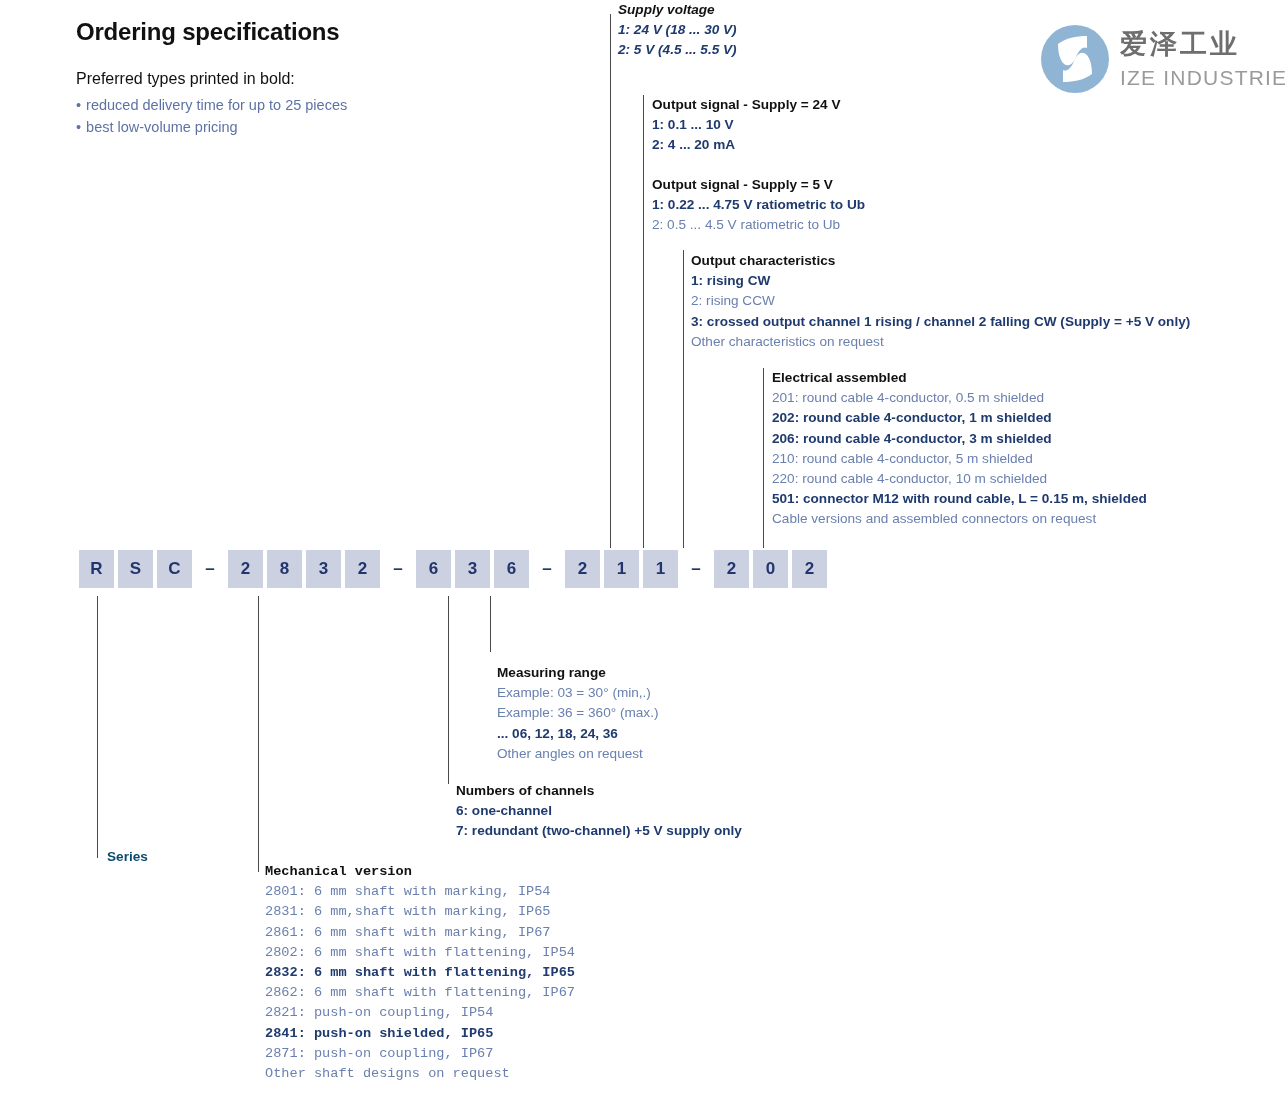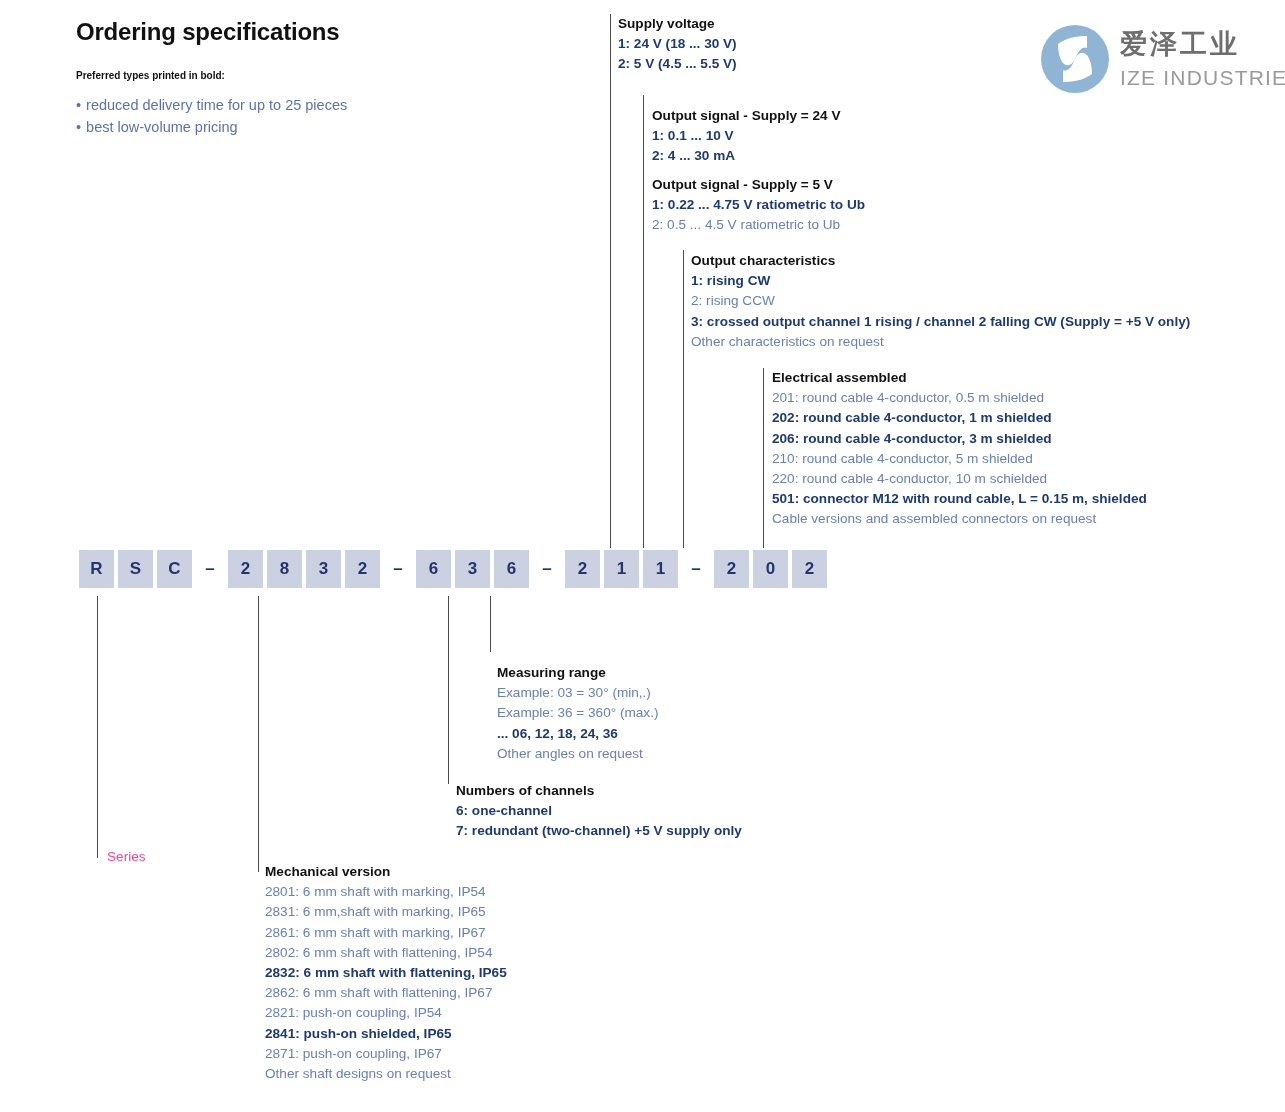--- a/index.html
+++ b/index.html
@@ -26,22 +26,22 @@
     top: 18px;
     font-size: 24px;
     font-weight: bold;
     color: #111111;
     letter-spacing: -0.2px;
   }
   #preferred-heading {
     position: absolute;
     left: 76px;
     top: 70px;
-    font-size: 10px;
-    font-weight: bold;
+    font-size: 16px;
+    font-weight: normal;
     color: #111111;
   }
   #bullet-list {
     position: absolute;
     left: 76px;
     top: 94px;
     font-size: 14.5px;
     color: #5d73a6;
     line-height: 22px;
   }
@@ -135,22 +135,22 @@
     font-weight: bold;
     display: flex;
     align-items: center;
     justify-content: center;
   }
 
   
   .under-label {
     position: absolute;
     font-size: 13.6px;
-    font-weight: normal;
-    color: #ec4899;
+    font-weight: bold;
+    color: #0c4a6e;
     white-space: nowrap;
   }
 </style>
 </head>
 <body>
 
 <div id="page">
 
   <div id="title">Ordering specifications</div>
   <div id="preferred-heading">Preferred types printed in bold:</div>
@@ -169,29 +169,29 @@
     </div>
     <div id="logo-cn">爱泽工业</div>
     <div id="logo-en">IZE INDUSTRIES</div>
   </div>
 
   <div class="vrule" style="left:610px; top:14px;  height:534px;"></div>
   <div class="vrule" style="left:643px; top:95px;  height:453px;"></div>
   <div class="vrule" style="left:683px; top:250px; height:298px;"></div>
   <div class="vrule" style="left:763px; top:368px; height:180px;"></div>
 
-  <div class="spec-block" id="blk-supply" style="left:618px; top:14px;">
+  <div class="spec-block" id="blk-supply" style="left:618px; top:0;font-style:italic;">
       <div class="head">Supply voltage</div>
       <div class="row b">1: 24 V (18 ... 30 V)</div>
       <div class="row b">2: 5 V (4.5 ... 5.5 V)</div>
     </div>
-  <div class="spec-block" id="blk-out24" style="left:652px; top:95px;margin-top:11px;">
+  <div class="spec-block" id="blk-out24" style="left:652px; top:95px;">
       <div class="head">Output signal - Supply = 24 V</div>
       <div class="row b">1: 0.1 ... 10 V</div>
-      <div class="row b">2: 4 ... 30 mA</div>
+      <div class="row b">2: 4 ... 20 mA</div>
     </div>
   <div class="spec-block" id="blk-out5" style="left:652px; top:175px;">
       <div class="head">Output signal - Supply = 5 V</div>
       <div class="row b">1: 0.22 ... 4.75 V ratiometric to Ub</div>
       <div class="row n">2: 0.5 ... 4.5 V ratiometric to Ub</div>
     </div>
   <div class="spec-block" id="blk-outchar" style="left:691px; top:251px;">
       <div class="head">Output characteristics</div>
       <div class="row b">1: rising CW</div>
       <div class="row n">2: rising CCW</div>
@@ -242,21 +242,21 @@
       <div class="row n">Example: 03 = 30° (min,.)</div>
       <div class="row n">Example: 36 = 360° (max.)</div>
       <div class="row b">... 06, 12, 18, 24, 36</div>
       <div class="row n">Other angles on request</div>
     </div>
   <div class="spec-block" id="blk-channels" style="left:456px; top:781px;">
       <div class="head">Numbers of channels</div>
       <div class="row b">6: one-channel</div>
       <div class="row b">7: redundant (two-channel) +5 V supply only</div>
     </div>
-  <div class="spec-block" id="blk-mech" style="left:265px; top:862px;">
+  <div class="spec-block" id="blk-mech" style="left:265px; top:862px;font-family:Liberation Mono, monospace;">
       <div class="head">Mechanical version</div>
       <div class="row n">2801: 6 mm shaft with marking, IP54</div>
       <div class="row n">2831: 6 mm,shaft with marking, IP65</div>
       <div class="row n">2861: 6 mm shaft with marking, IP67</div>
       <div class="row n">2802: 6 mm shaft with flattening, IP54</div>
       <div class="row b">2832: 6 mm shaft with flattening, IP65</div>
       <div class="row n">2862: 6 mm shaft with flattening, IP67</div>
       <div class="row n">2821: push-on coupling, IP54</div>
       <div class="row b">2841: push-on shielded, IP65</div>
       <div class="row n">2871: push-on coupling, IP67</div>

